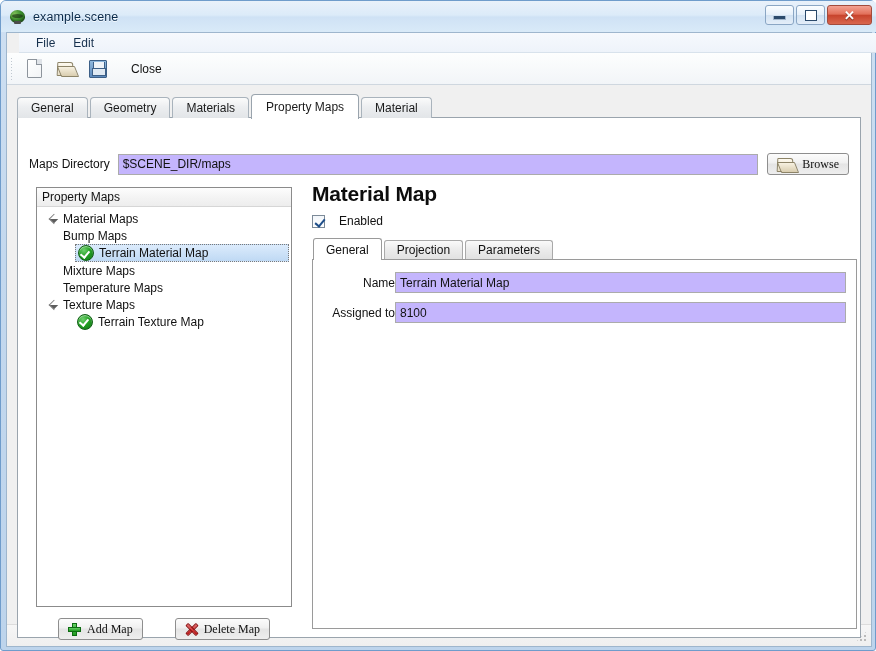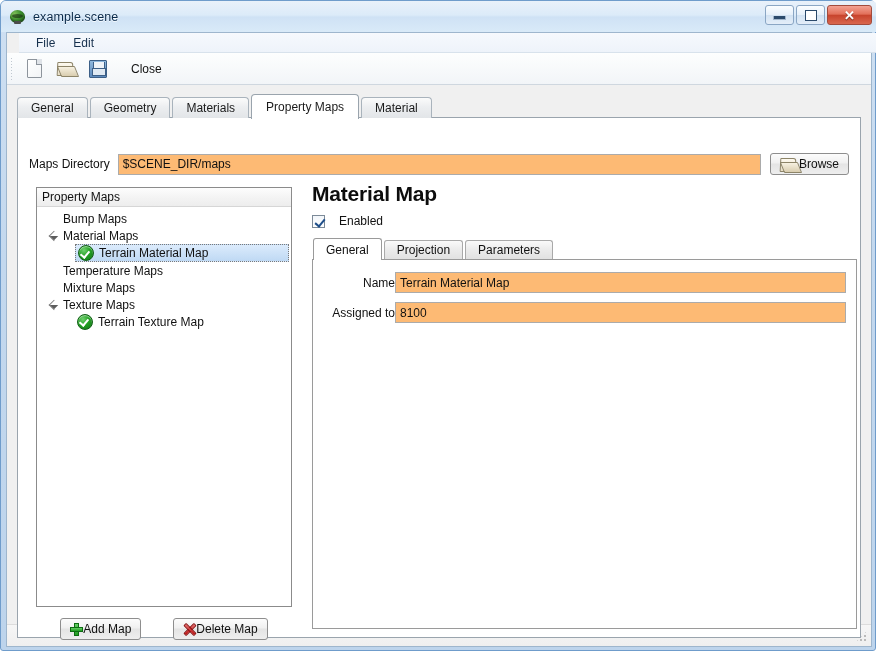--- a/index.html
+++ b/index.html
@@ -297,42 +297,43 @@
   }
   .dirlabel {
     font-size: 12px;
     color: #111;
     margin-right: 8px;
     white-space: nowrap;
   }
   .textinput {
     box-sizing: border-box;
     height: 21px;
-    background: #fdba74;
+    background: #c4b5fd;
     border: 1px solid #ababab;
     padding: 0 4px;
     font-size: 12px;
     line-height: 19px;
     color: #111;
     font-family: "Liberation Sans", sans-serif;
   }
   .dir-input { flex: 1 1 auto; }
   .btn {
     box-sizing: border-box;
     height: 22px;
     padding: 0 9px;
     background: linear-gradient(to bottom, #fcfcfc 0%, #f0f0f0 45%, #e4e4e4 50%, #eeeeee 100%);
     border: 1px solid #8e8e8e;
     border-radius: 3px;
     font-size: 12px;
     color: #111;
     display: inline-flex;
     align-items: center;
+    gap: 6px;
     cursor: default;
-    font-family: Liberation Sans, sans-serif;
+    font-family: Liberation Serif, serif;
   }
   .browse-btn { margin-left: 9px; }
 
   
   .treepanel {
     position: absolute;
     left: 18px; top: 69px;
     width: 256px; height: 420px;
     background: #ffffff;
     border: 1px solid #8b8b8b;
@@ -641,42 +642,42 @@
           </span>
           <span>Browse</span>
         </div>
       </div>
 
       <div class="treepanel">
         <div class="tree-header">Property Maps</div>
         <div class="tree-body">
 
           <div class="tnode depth1">
+            <span class="twisty open"></span>
+            <span class="tlabel">Material Maps</span>
+          </div>
+
+          <div class="tnode depth1">
             <span class="twisty"></span>
             <span class="tlabel">Bump Maps</span>
-          </div>
-
-          <div class="tnode depth1">
-            <span class="twisty open"></span>
-            <span class="tlabel">Material Maps</span>
           </div>
 
           <div class="tnode selected">
             <span class="check-badge"></span>
             <span class="tlabel">Terrain Material Map</span>
           </div>
 
           <div class="tnode depth1">
             <span class="twisty"></span>
-            <span class="tlabel">Temperature Maps</span>
+            <span class="tlabel">Mixture Maps</span>
           </div>
 
           <div class="tnode depth1">
             <span class="twisty"></span>
-            <span class="tlabel">Mixture Maps</span>
+            <span class="tlabel">Temperature Maps</span>
           </div>
 
           <div class="tnode depth1">
             <span class="twisty open"></span>
             <span class="tlabel">Texture Maps</span>
           </div>
 
           <div class="tnode depth2">
             <span class="check-badge"></span>
             <span class="tlabel">Terrain Texture Map</span>

